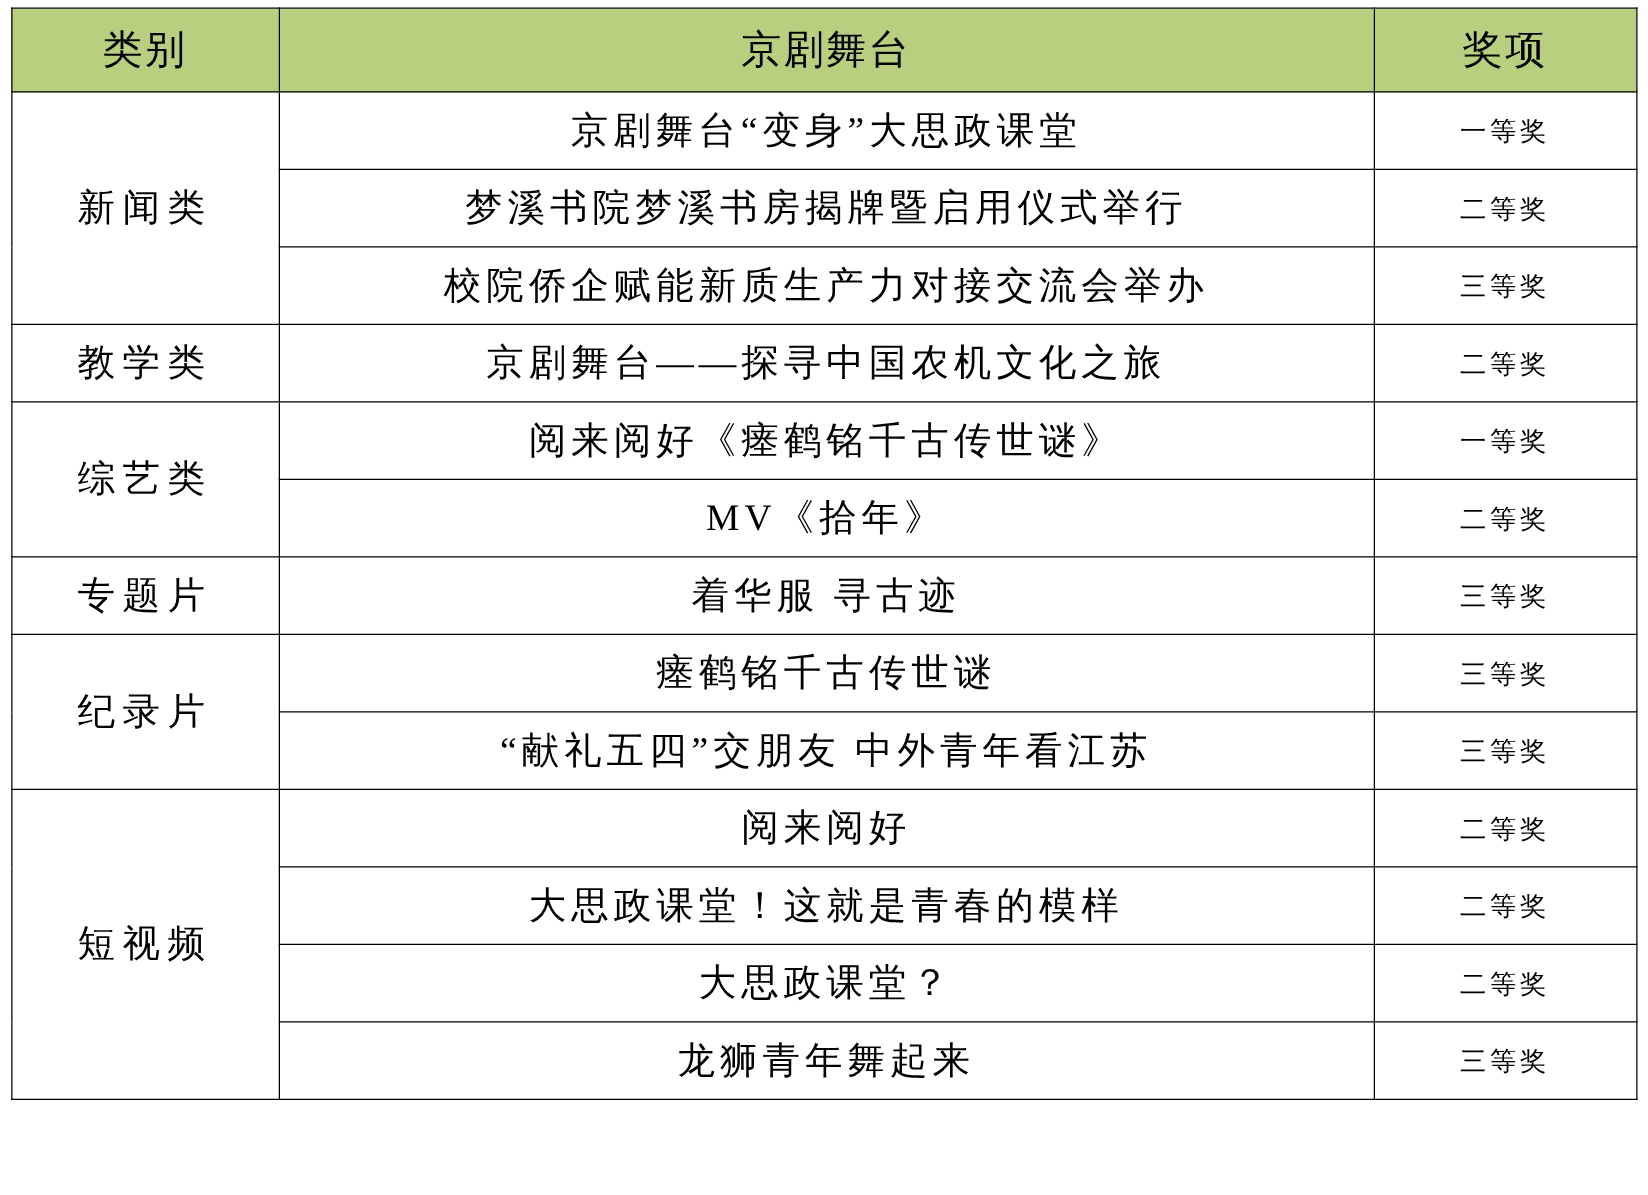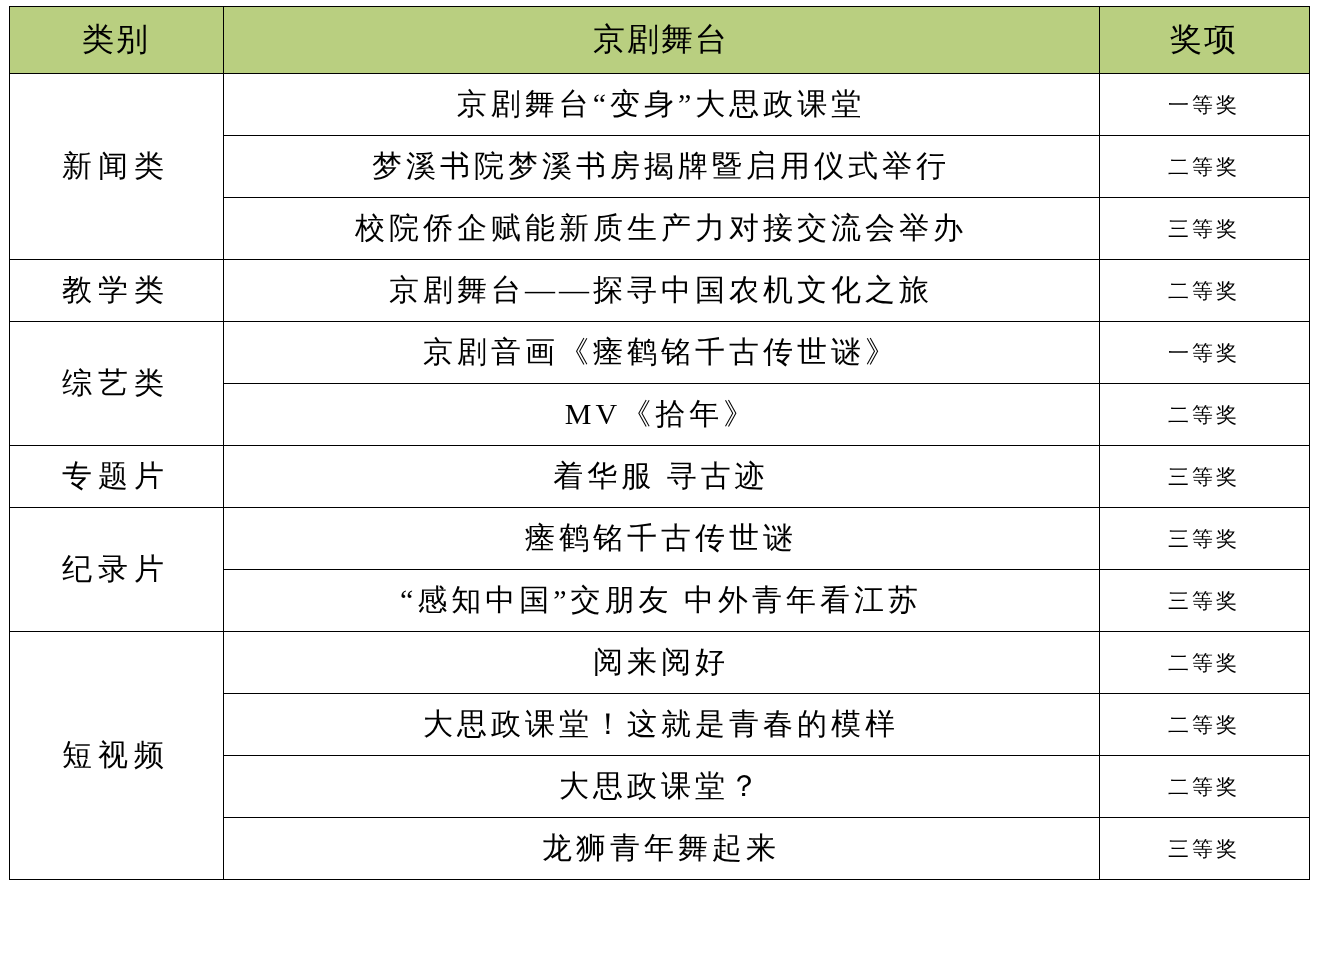--- a/index.html
+++ b/index.html
@@ -94,41 +94,41 @@
       </tr>
 
       <tr>
         <td class="category">教学类</td>
         <td class="title">京剧舞台——探寻中国农机文化之旅</td>
         <td class="award">二等奖</td>
       </tr>
 
       <tr>
         <td class="category" rowspan="2">综艺类</td>
-        <td class="title">京剧音画《瘗鹤铭千古传世谜》</td>
+        <td class="title">阅来阅好《瘗鹤铭千古传世谜》</td>
         <td class="award">一等奖</td>
       </tr>
       <tr>
         <td class="title">MV《拾年》</td>
         <td class="award">二等奖</td>
       </tr>
 
       <tr>
         <td class="category">专题片</td>
         <td class="title">着华服 寻古迹</td>
         <td class="award">三等奖</td>
       </tr>
 
       <tr>
         <td class="category" rowspan="2">纪录片</td>
         <td class="title">瘗鹤铭千古传世谜</td>
         <td class="award">三等奖</td>
       </tr>
       <tr>
-        <td class="title">“感知中国”交朋友 中外青年看江苏</td>
+        <td class="title">“献礼五四”交朋友 中外青年看江苏</td>
         <td class="award">三等奖</td>
       </tr>
 
       <tr>
         <td class="category" rowspan="4">短视频</td>
         <td class="title">阅来阅好</td>
         <td class="award">二等奖</td>
       </tr>
       <tr>
         <td class="title">大思政课堂！这就是青春的模样</td>

